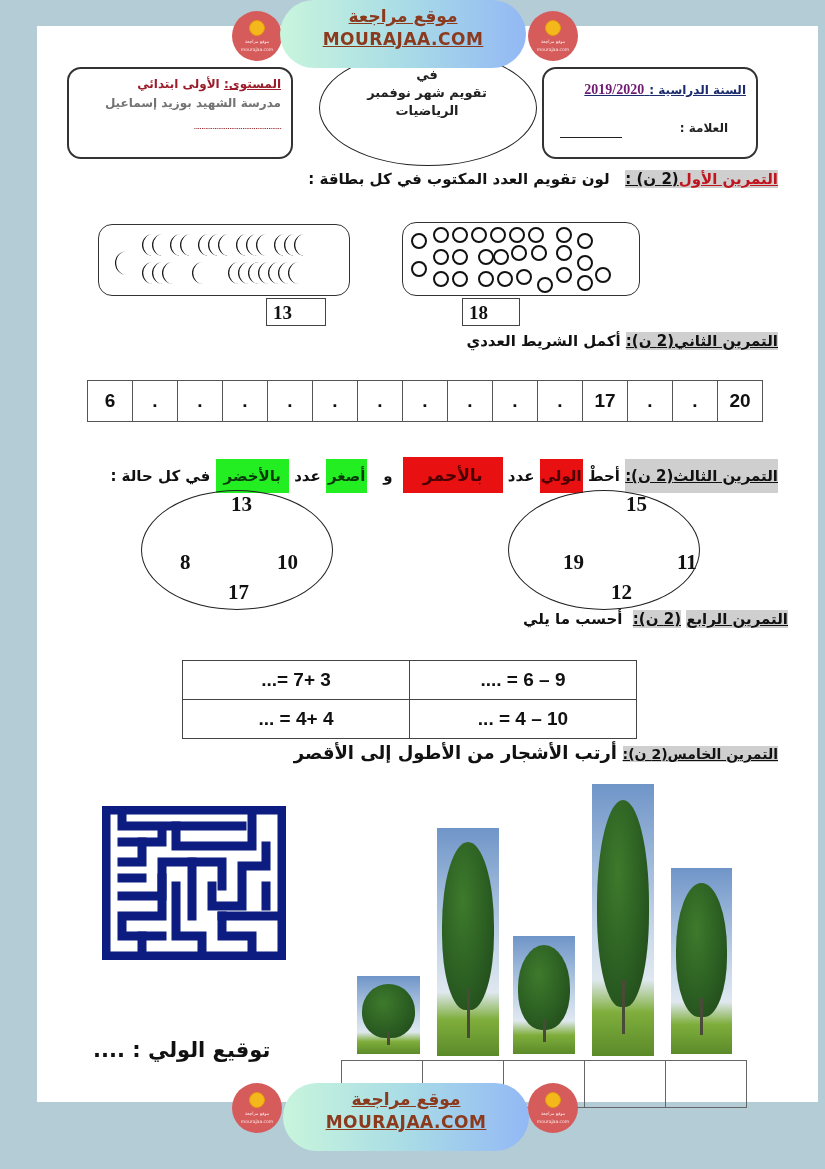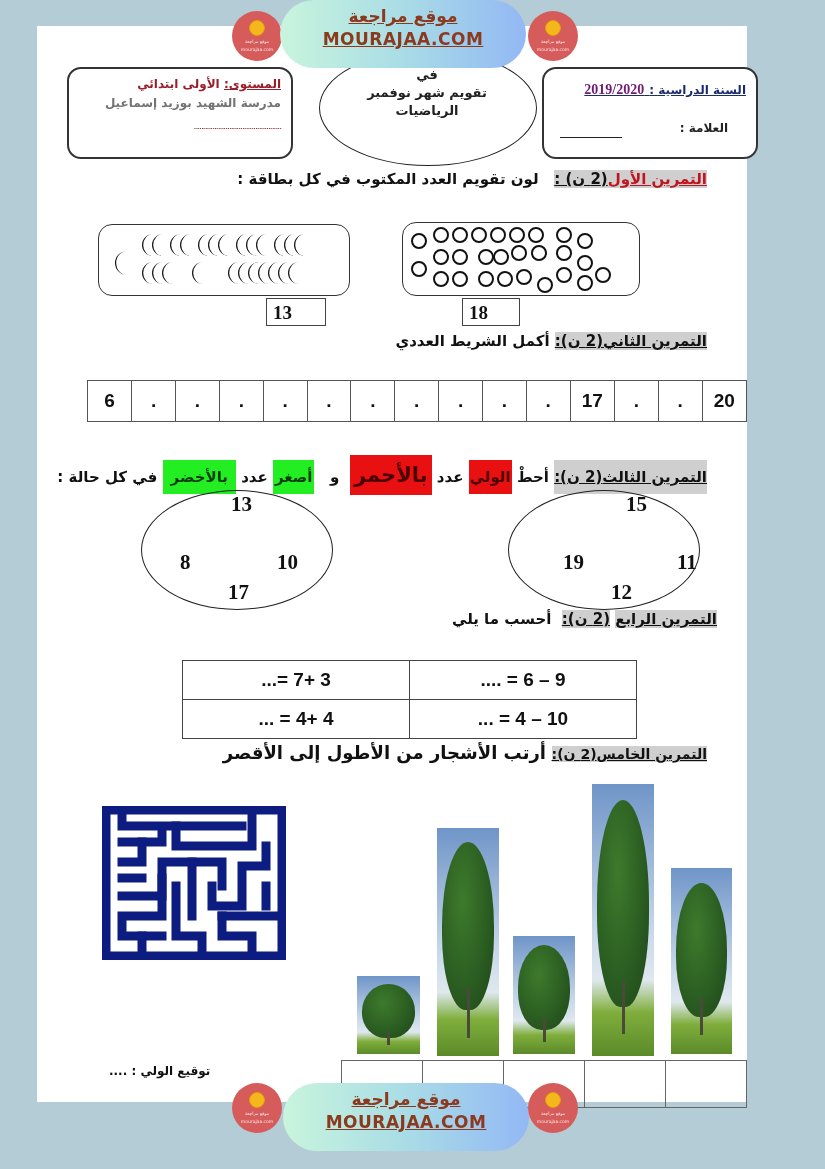--- a/index.html
+++ b/index.html
@@ -2,21 +2,21 @@
 <html><head>
 <meta charset="utf-8">
 <style>
   html, body { margin:0; padding:0; }
   body {
     width:825px; height:1169px; position:relative; overflow:hidden;
     background:#b3ccd6;
     font-family:"DejaVu Sans", sans-serif;
   }
   .page {
-    position:absolute; left:37px; top:26px; width:710px; height:1076px;
+    position:absolute; left:37px; top:26px; width:781px; height:1076px;
     background:#ffffff;
   }
   .abs { position:absolute; }
   .ar { direction:rtl; font-family:"DejaVu Sans", sans-serif; font-weight:bold; color:#111; }
   .serifnum { font-family:"Liberation Serif", serif; font-weight:bold; color:#111; }
 
   
   .banner {
     position:absolute; width:246px; height:68px; border-radius:34px;
     background:linear-gradient(90deg,#c8f5dc 0%,#a9dce6 50%,#93b8f5 100%);
@@ -216,21 +216,21 @@
       <td>6</td>
     </tr>
   </tbody>
     </table>
 
   <div class="heading" style="right:40px;top:432px;font-size:15px;line-height:34px;">
     <span class="hl-gray" style="padding:8px 0;">التمرين الثالث</span><span class="hl-gray" style="padding:8px 0;">(2 ن):</span>
     <span>أحطْ</span>
     <span class="hl-red" style="padding:8px 1px;">الولي</span>
     <span>عدد</span>
-    <span class="hl-red" style="padding:8px 4px;font-size:21px;text-align:center;">بالأحمر</span>
+    <span class="hl-red" style="padding:8px 20px;font-size:17px;text-align:center;">بالأحمر</span>
     &nbsp;<span>و</span>&nbsp;&nbsp;
     <span class="hl-green" style="padding:8px 2px;">أصغر</span>
     <span>عدد</span>
     <span class="hl-green" style="padding:8px 8px;">بالأخضر</span>
     <span>في كل حالة :</span>
   </div>
 
   <div class="ellipse" style="left:471px;top:464px;width:190px;height:118px;"></div>
   <div class="abs serifnum" style="left:589px;top:466px;font-size:21px;">15</div>
   <div class="abs serifnum" style="left:526px;top:524px;font-size:21px;">19</div>
@@ -313,21 +313,21 @@
         <tr>
       <td></td>
       <td></td>
       <td></td>
       <td></td>
       <td></td>
     </tr>
   </tbody>
     </table>
 
-  <div class="ar abs" style="left:72px;top:1012px;font-size:12px;margin-top:26px;">توقيع الولي : ....</div>
+  <div class="ar abs" style="left:56px;top:1012px;font-size:21px;">توقيع الولي : ....</div>
 </div>
 
 <div class="badge" style="left:232px;top:1083px;">
   <div class="ico"></div>
   <div class="txt">موقع مراجعة</div>
   <div class="txt">mourajaa.com</div>
 </div>
 <div class="banner" style="left:283px;top:1083px;">
   <div class="l1">موقع مراجعة</div>
   <div class="l2">MOURAJAA.COM</div>

